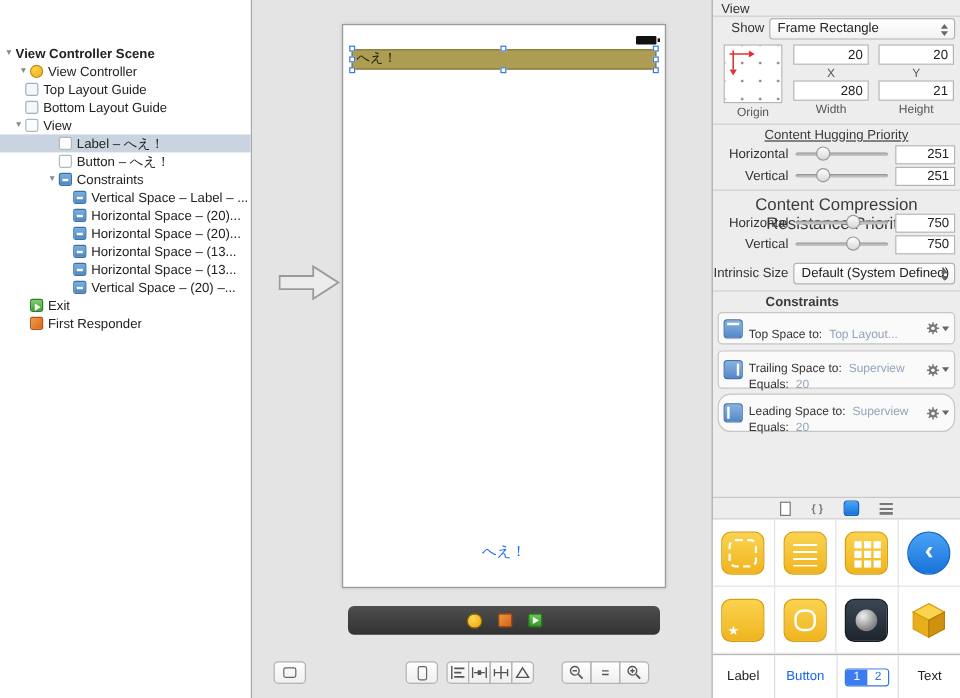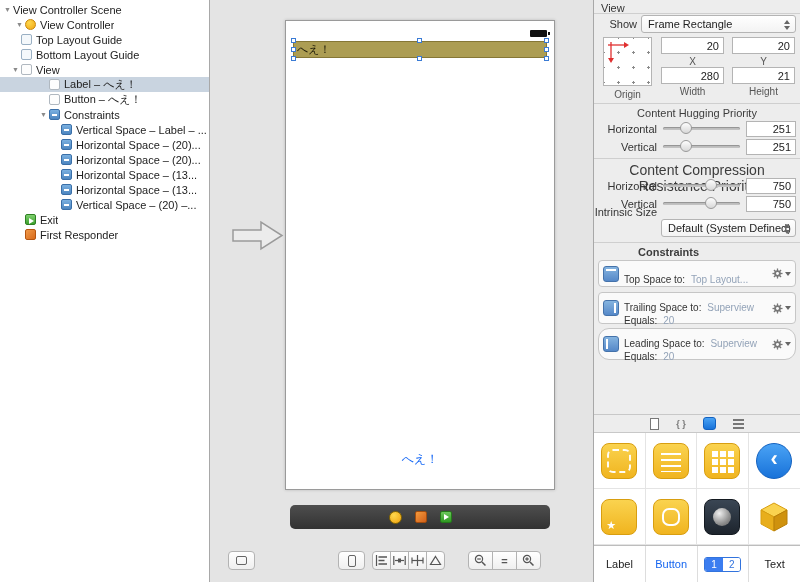--- a/index.html
+++ b/index.html
@@ -6,21 +6,21 @@
   html,body { width:800px; height:582px; overflow:hidden; }
   body { font-family:"Liberation Sans", sans-serif; font-size:11px; color:#222; background:#e4e4e4; position:relative; }
 
   
   .outline { position:absolute; left:0; top:0; width:210px; height:582px; background:#fff; border-right:1px solid #a8a8a8; padding-top:2px; }
   .row { display:flex; align-items:center; height:15px; white-space:nowrap; overflow:hidden; cursor:default; }
   .row.sel { background:#c9d4e0; }
   .disc { width:11px; flex:none; font-size:7px; color:#8a8a8a; text-align:center; line-height:15px; }
   .ic { width:11px; height:11px; flex:none; margin-right:4px; border-radius:2px; position:relative; }
   .lbl { overflow:hidden; text-overflow:ellipsis; }
-  .bold { font-weight:normal; }
+  .bold { font-weight:bold;margin-top:35px; }
   .lv0{padding-left:2px;} .lv1{padding-left:14px;} .lv2{padding-left:10px;} .lv3{padding-left:38px;} .lv4{padding-left:50px;}
   .ic-vc { background:radial-gradient(circle at 35% 30%, #ffd84d, #f0a713); border:1px solid #c8860a; border-radius:50%; }
   .ic-guide { background:#f4f8fb; border:1px solid #9ab0c4; }
   .ic-view { background:#fdfdfd; border:1px solid #b0b8c0; }
   .ic-cgroup { background:linear-gradient(#7ab0e0,#4d86c0); border:1px solid #3a6fa8; }
   .ic-cgroup::after { content:''; position:absolute; left:2px; right:2px; top:4px; height:2px; background:#fff; }
   .ic-constraint { background:linear-gradient(#7ab0e0,#4d86c0); border:1px solid #3a6fa8; }
   .ic-constraint::after { content:''; position:absolute; left:2px; right:2px; top:4px; height:2px; background:#fff; }
   .ic-fr { background:linear-gradient(135deg,#f09a4a,#d96a1a); border:1px solid #b55510; }
   .ic-exit { background:linear-gradient(#7ed06e,#3da02e); border:1px solid #2e8022; }
@@ -54,21 +54,21 @@
   
   .inspector { position:absolute; left:593px; top:0; width:207px; height:582px; background:#ededed; border-left:1px solid #a8a8a8; }
   .insp-title { position:absolute; top:2px; left:7px; color:#333; }
   .sep { position:absolute; left:0; right:0; height:1px; background:#cfcfcf; }
   .show-label { position:absolute; top:18px; left:0; width:43px; text-align:right; color:#333; }
   .dd { position:absolute; height:18px; background:linear-gradient(#ffffff,#f3f3f3); border:1px solid #b4b4b4; border-radius:3px; line-height:16px; padding:0 16px 0 6px; white-space:nowrap; overflow:hidden; cursor:default; }
   .dd-arrows { position:absolute; right:4px; top:4px; width:7px; height:10px; }
   .dd-arrows::before { content:''; position:absolute; top:0; left:0; border-left:3.5px solid transparent; border-right:3.5px solid transparent; border-bottom:4px solid #666; }
   .dd-arrows::after { content:''; position:absolute; bottom:0; left:0; border-left:3.5px solid transparent; border-right:3.5px solid transparent; border-top:4px solid #666; }
   .show-dd { top:15px; left:47px; width:155px; }
-  .intrinsic-label { position:absolute; top:206px; left:0; width:63px; text-align:right; color:#333; }
+  .intrinsic-label { position:absolute; top:222px; left:0; width:63px; text-align:right; color:#333; }
   .intrinsic-dd { top:219px; left:67px; width:135px; }
   .origin { position:absolute; top:37px; left:9px; width:49px; height:49px; background:#fff; border:1px solid #b4b4b4;
             background-image:radial-gradient(#8a8a8a 1px, transparent 1.4px); background-size:15px 15px; background-position:7px 7px; }
   .origin-label { position:absolute; top:89px; left:9px; width:49px; text-align:center; color:#555; font-size:10px; }
   .ffield { position:absolute; height:17px; background:#fff; border:1px solid #b4b4b4; font-family:"Liberation Sans",sans-serif; font-size:11px; text-align:right; padding-right:4px; color:#222; }
   .flabel { position:absolute; font-size:10px; color:#555; text-align:center; width:63px; }
   .sect-title { position:absolute; left:0; width:100%; text-align:center; color:#3c3c3c; }
   .prow-label { position:absolute; left:0; width:63px; text-align:right; color:#333; }
   .slider { position:absolute; left:69px; width:77px; height:14px; }
   .slider::before { content:''; position:absolute; left:0; right:0; top:6px; height:3px; background:#c2c2c2; border-radius:2px; box-shadow:inset 0 1px 1px rgba(0,0,0,.25); }
@@ -308,21 +308,21 @@
   <input class="ffield" style="top: 37px; left: 67px; width: 63px;" value="20">
   <input class="ffield" style="top: 37px; left: 138px; width: 63px;" value="20">
   <div class="flabel" style="top:56px;left:67px;">X</div>
   <div class="flabel" style="top:56px;left:138px;">Y</div>
   <input class="ffield" style="top: 67px; left: 67px; width: 63px;" value="280">
   <input class="ffield" style="top: 67px; left: 138px; width: 63px;" value="21">
   <div class="flabel" style="top:86px;left:67px;">Width</div>
   <div class="flabel" style="top:86px;left:138px;">Height</div>
 
   <div class="sep" style="top:103px;"></div>
-  <div class="sect-title" style="top:107px;">Content Hugging Priority</div>
+  <div class="sect-title" style="top:107px;text-decoration:underline;">Content Hugging Priority</div>
 
   <div class="prow-label" style="top:123px;">Horizontal</div>
   <div class="slider" style="top:121px;">
     <span class="knob" style="left:calc(30% - 6px);"></span>
   </div>
   <input class="pfield" style="top: 121px;" value="251">
 
   <div class="prow-label" style="top:141px;">Vertical</div>
   <div class="slider" style="top:139px;">
     <span class="knob" style="left:calc(30% - 6px);"></span>

